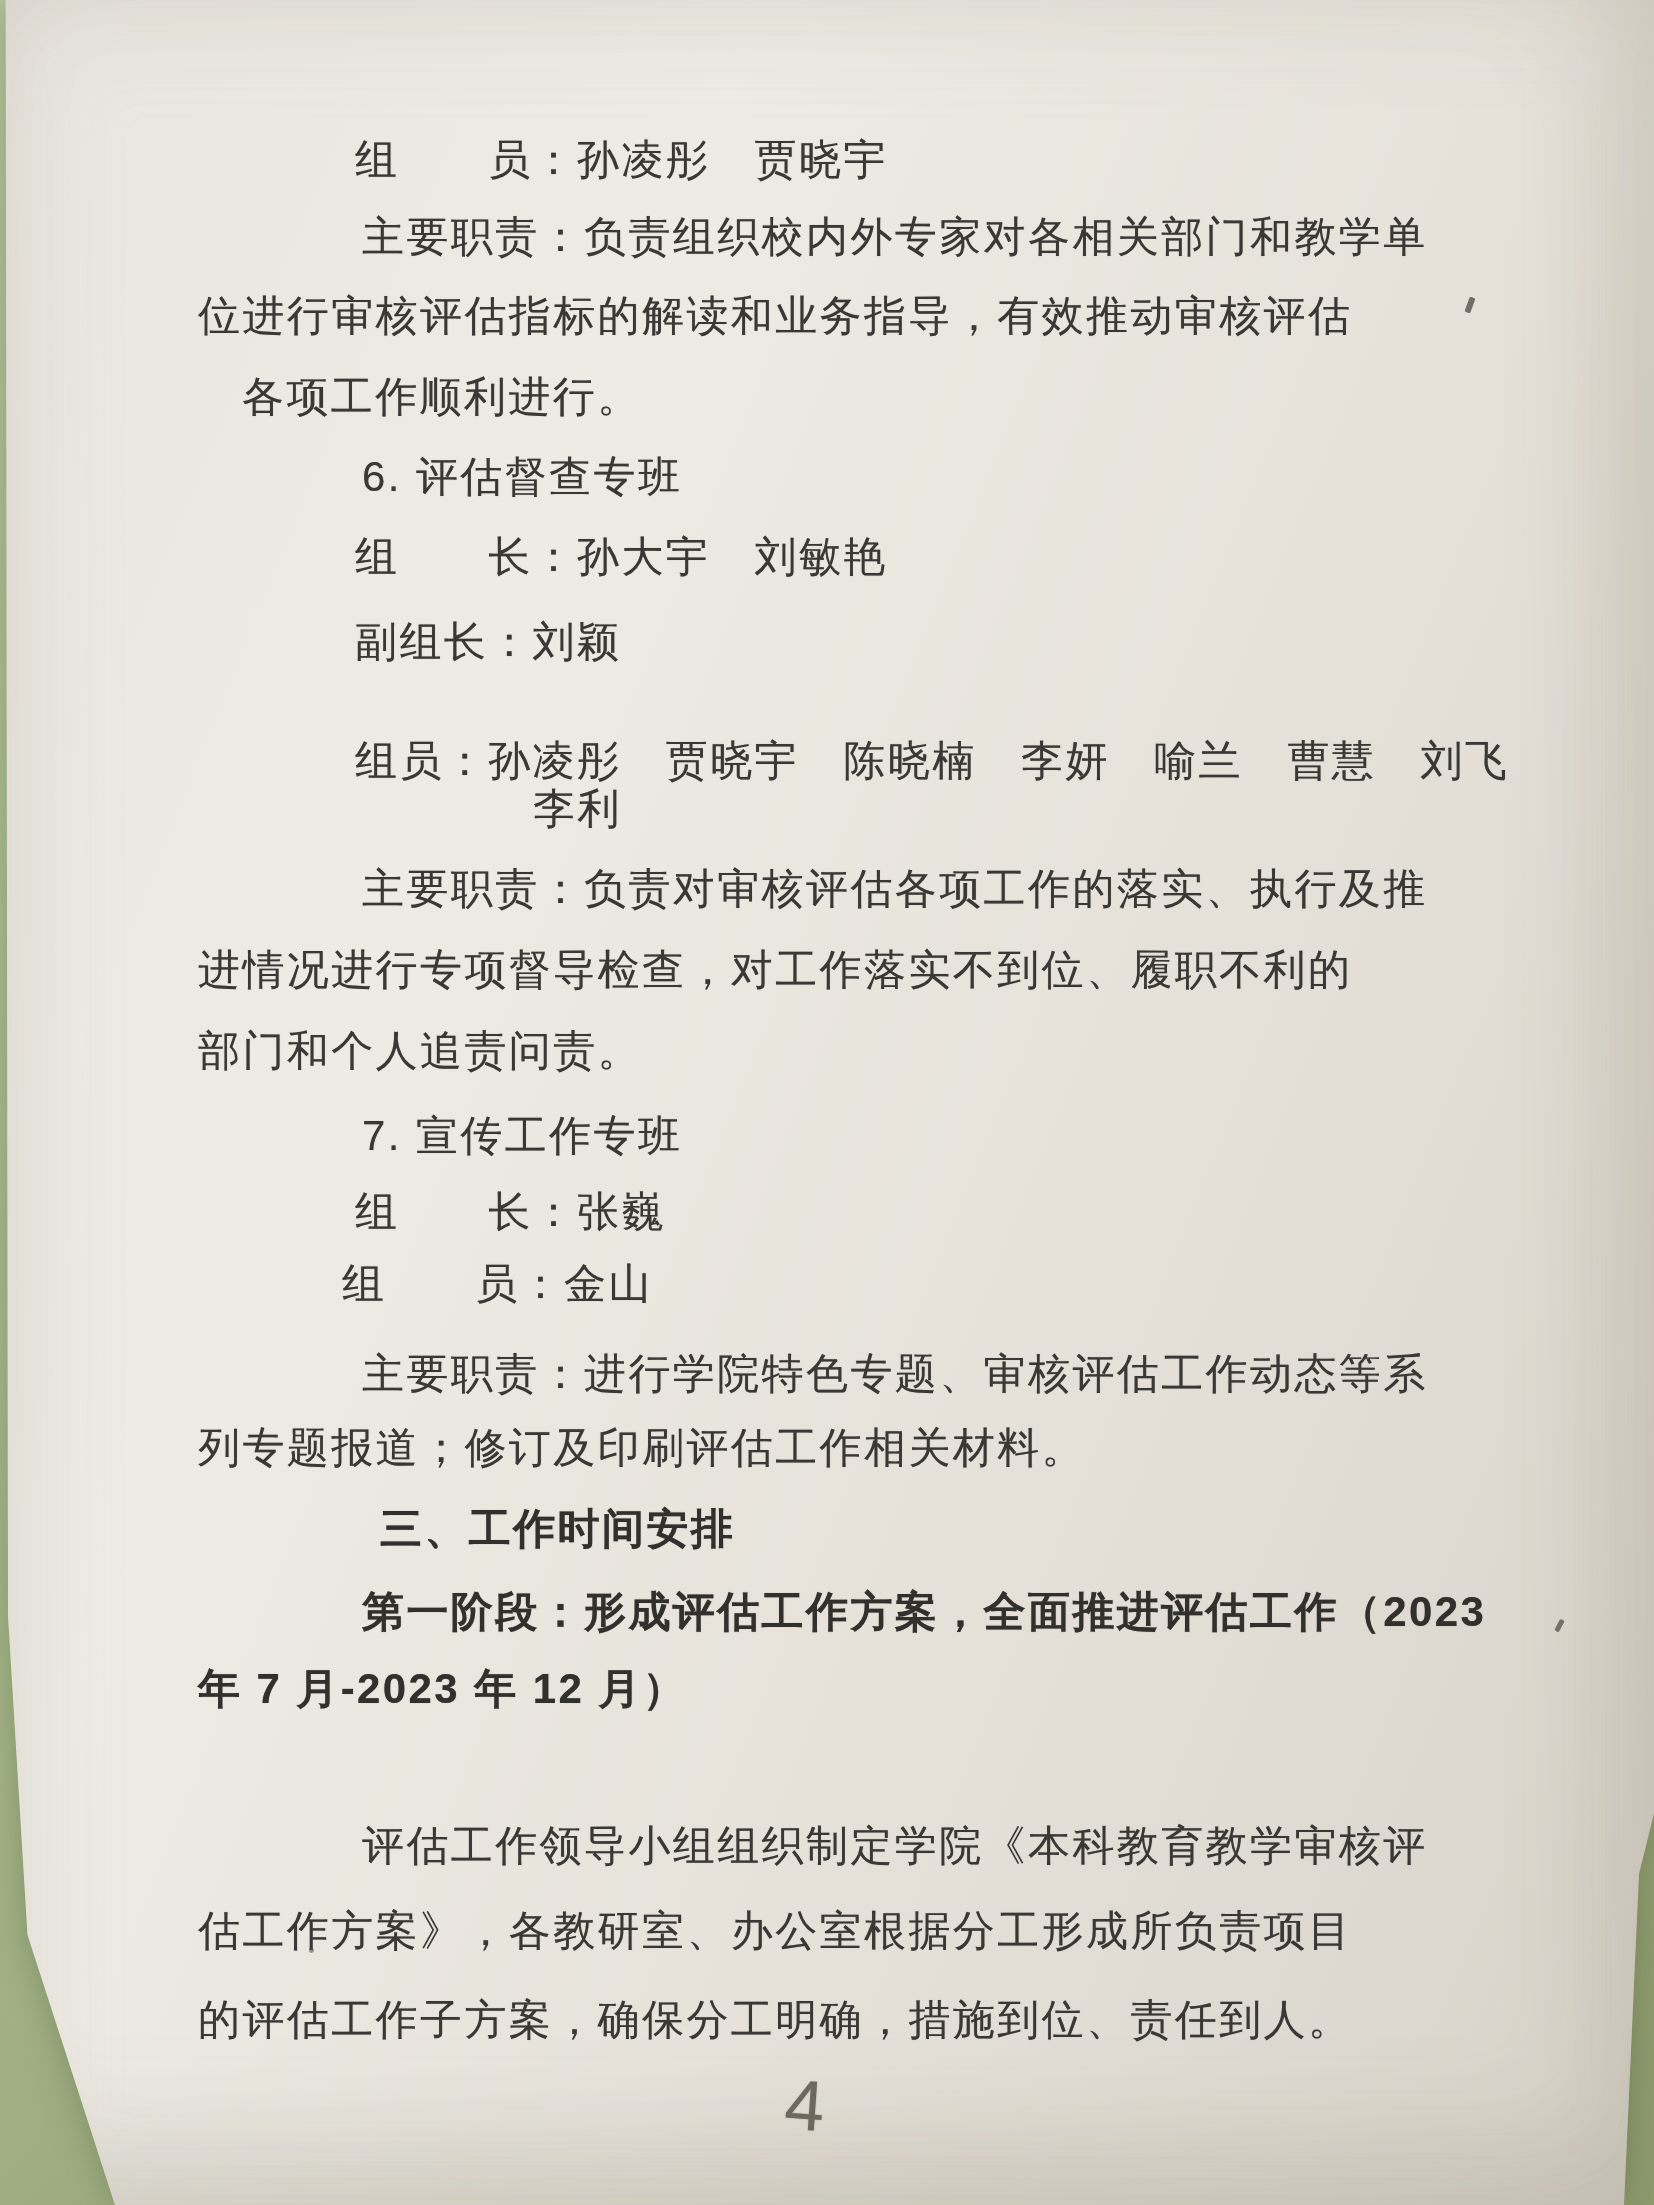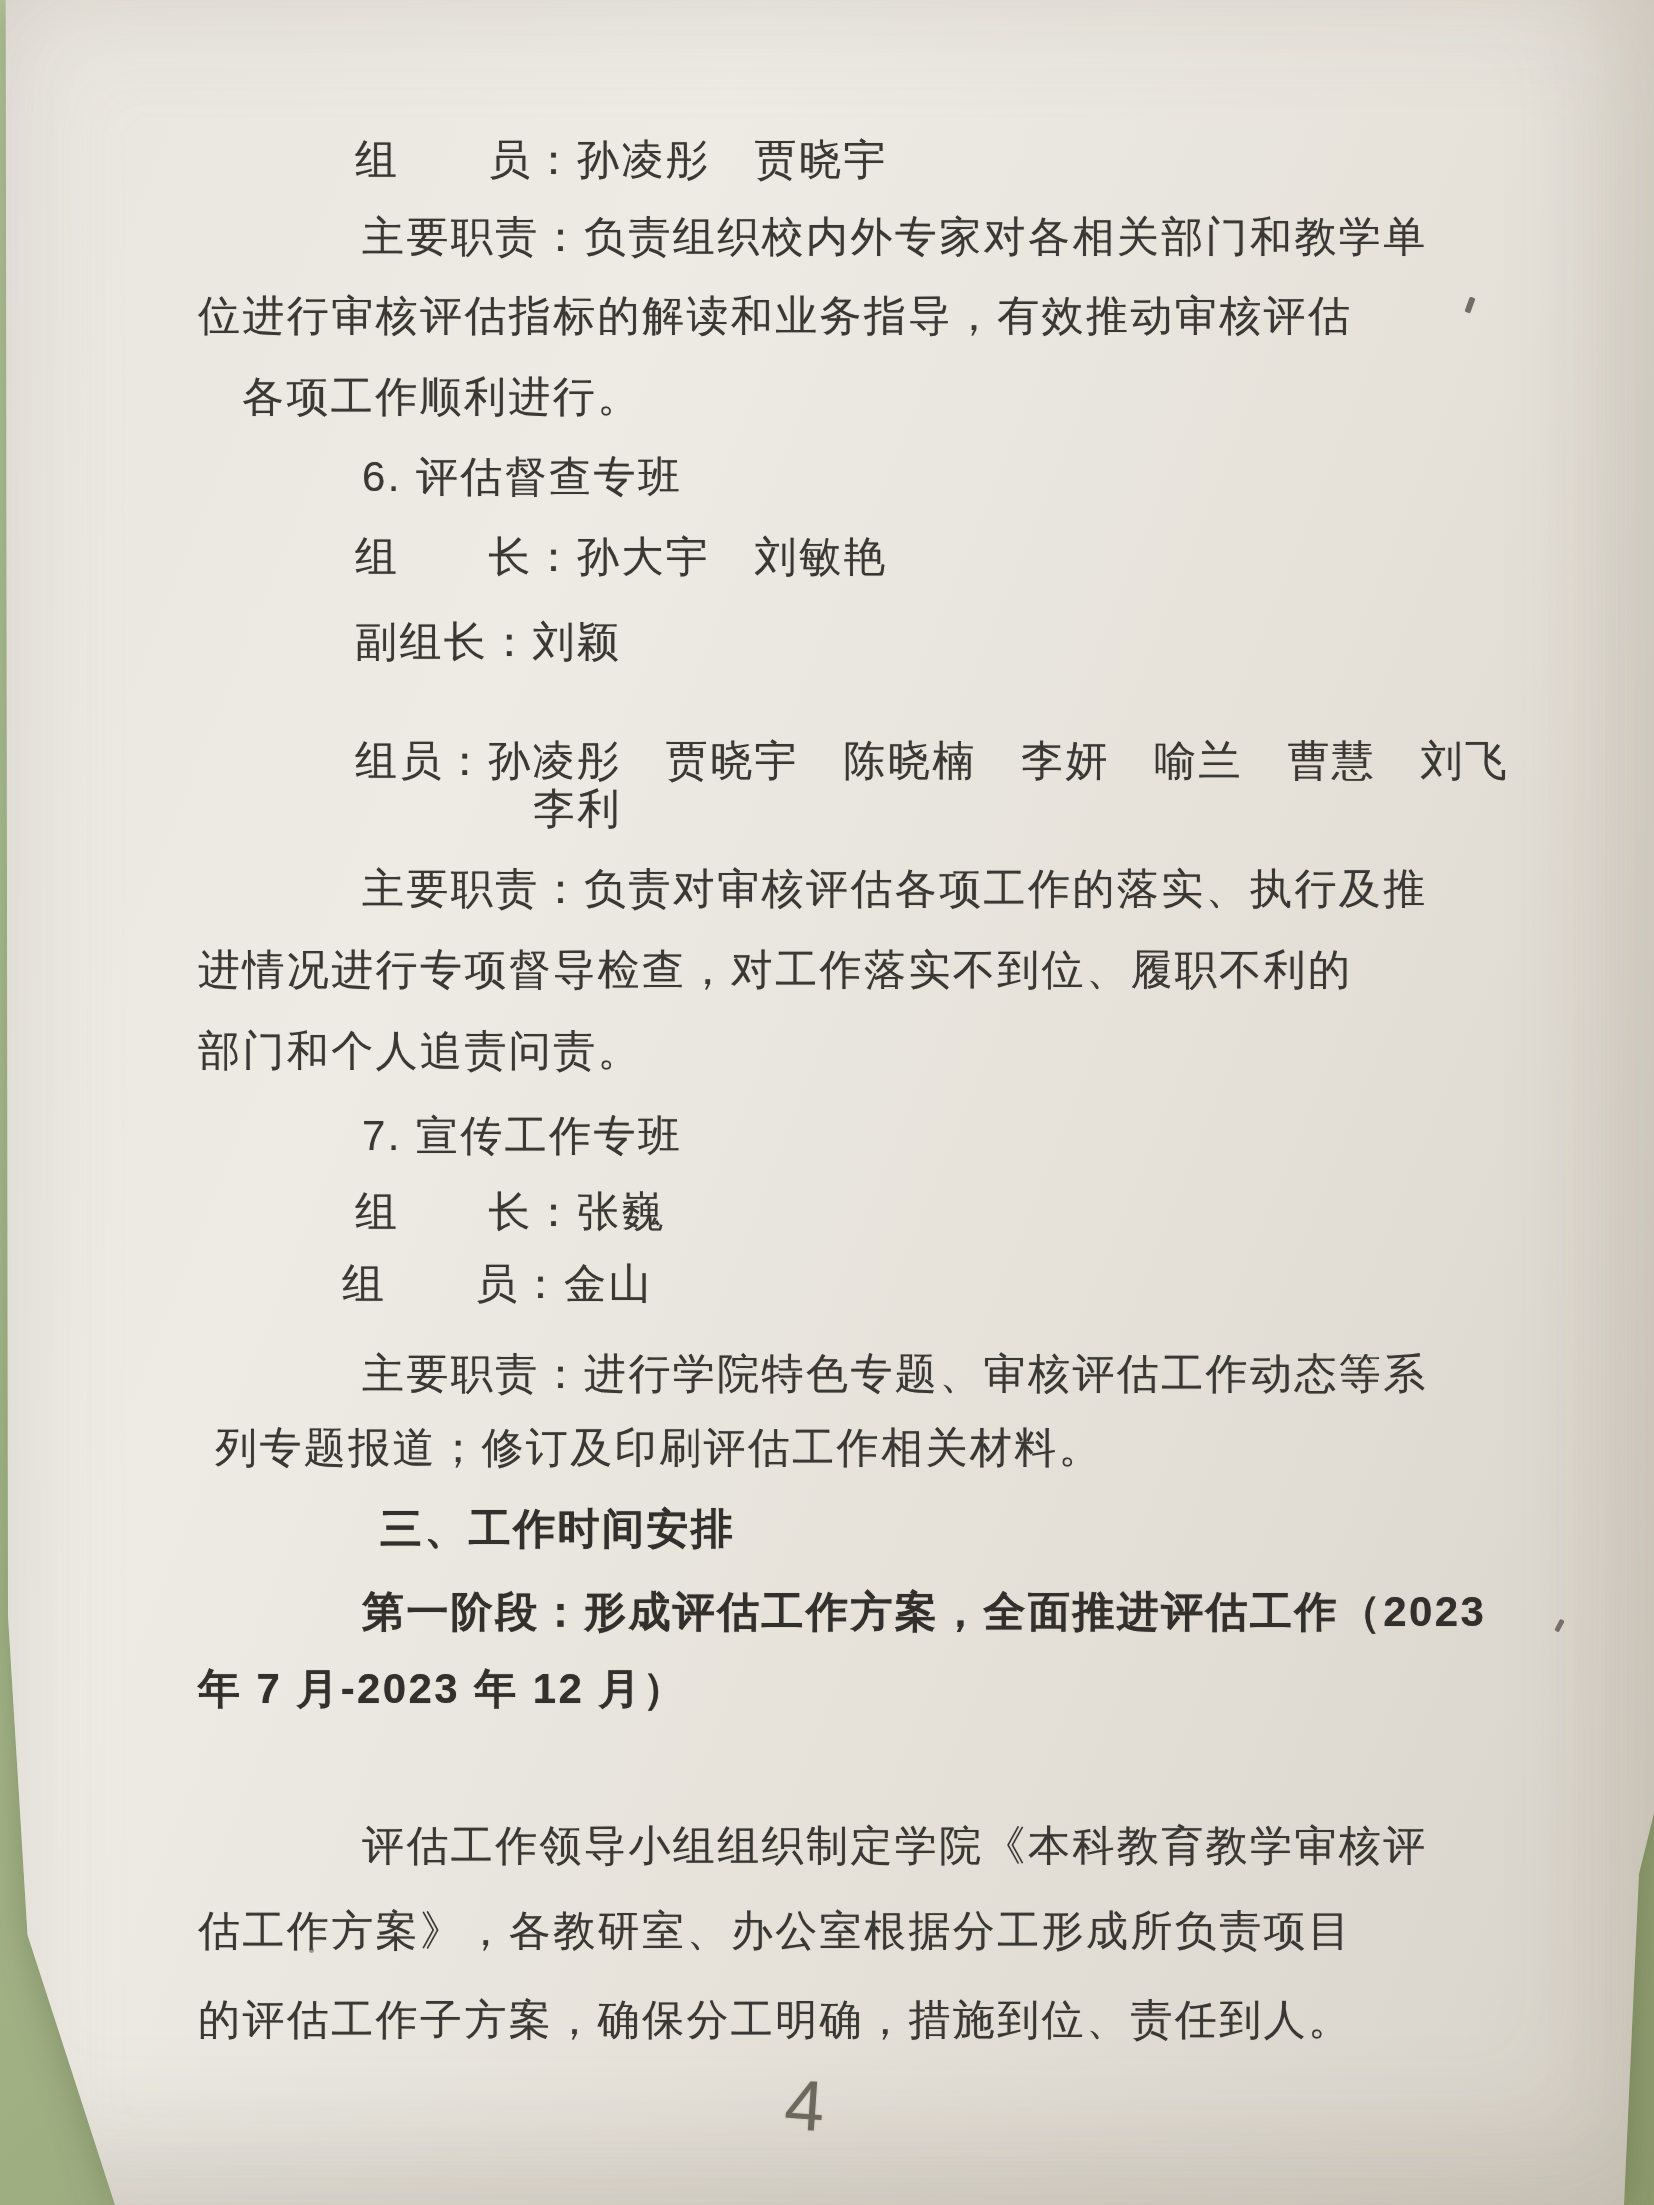--- a/index.html
+++ b/index.html
@@ -77,21 +77,21 @@
     <div class="line" style="top:613px;  left:355px;">副组长：刘颖</div>
     <div class="line" style="top:696px;  left:355px;margin-top:36px;">组员：孙凌彤　贾晓宇　陈晓楠　李妍　喻兰　曹慧　刘飞</div>
     <div class="line" style="top:780px;  left:533px;">李利</div>
     <div class="line" style="top:860px; left:362px;">主要职责：负责对审核评估各项工作的落实、执行及推</div>
     <div class="line" style="top:941px; left:198px;">进情况进行专项督导检查，对工作落实不到位、履职不利的</div>
     <div class="line" style="top:1022px; left:198px;">部门和个人追责问责。</div>
     <div class="line" style="top:1107px; left:362px;">7. 宣传工作专班</div>
     <div class="line" style="top:1183px; left:355px;">组　　长：张巍</div>
     <div class="line" style="top:1255px; left:342px;">组　　员：金山</div>
     <div class="line" style="top:1345px; left:362px;">主要职责：进行学院特色专题、审核评估工作动态等系</div>
-    <div class="line" style="top:1419px; left:198px;margin-left:17px;">列专题报道；修订及印刷评估工作相关材料。</div>
+    <div class="line" style="top:1419px; left:198px;">列专题报道；修订及印刷评估工作相关材料。</div>
     <div class="line bold" style="top:1500px; left:364px;margin-left:16px;">三、工作时间安排</div>
     <div class="line bold" style="top:1583px; left:362px;">第一阶段：形成评估工作方案，全面推进评估工作（2023</div>
     <div class="line bold" style="top:1660px; left:198px;">年 7 月-2023 年 12 月）</div>
     <div class="line" style="top:1817px; left:362px;">评估工作领导小组组织制定学院《本科教育教学审核评</div>
     <div class="line" style="top:1902px; left:198px;">估工作方案》，各教研室、办公室根据分工形成所负责项目</div>
     <div class="line" style="top:1991px; left:198px;">的评估工作子方案，确保分工明确，措施到位、责任到人。</div>
 
     <div class="page-num">4</div>
 
     <div class="speck speck-1"></div>

